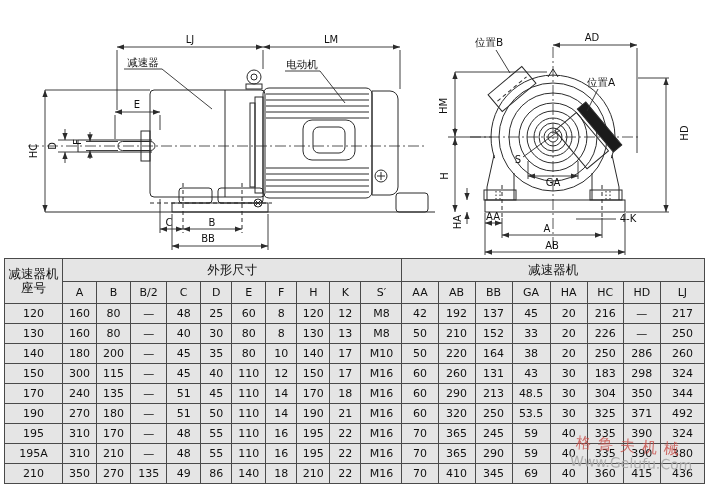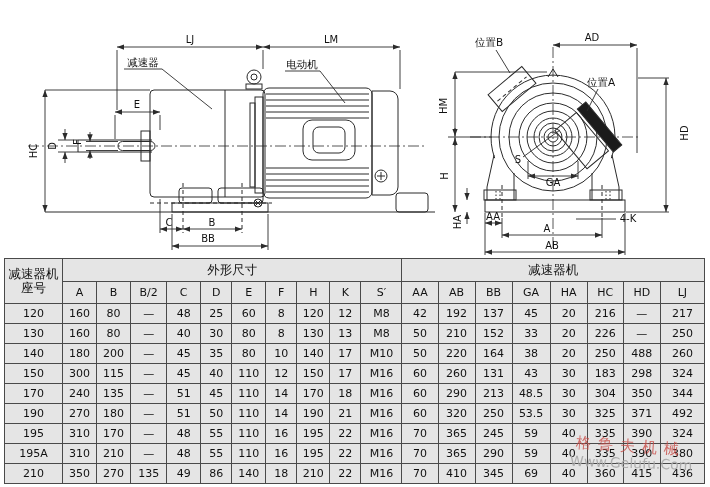--- a/index.html
+++ b/index.html
@@ -293,21 +293,21 @@
           <td>10</td>
           <td>140</td>
           <td>17</td>
           <td>M10</td>
           <td>50</td>
           <td>220</td>
           <td>164</td>
           <td>38</td>
           <td>20</td>
           <td>250</td>
-          <td>488</td>
+          <td>286</td>
           <td>260</td>
         </tr>
         <tr>
           <td>150</td>
           <td>300</td>
           <td>115</td>
           <td>—</td>
           <td>45</td>
           <td>40</td>
           <td>110</td>

